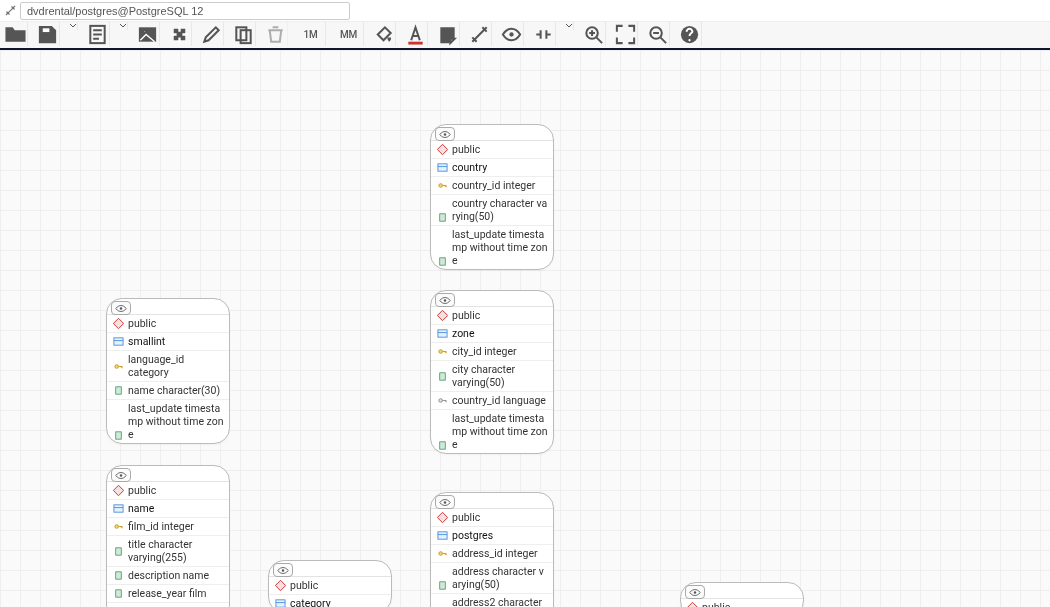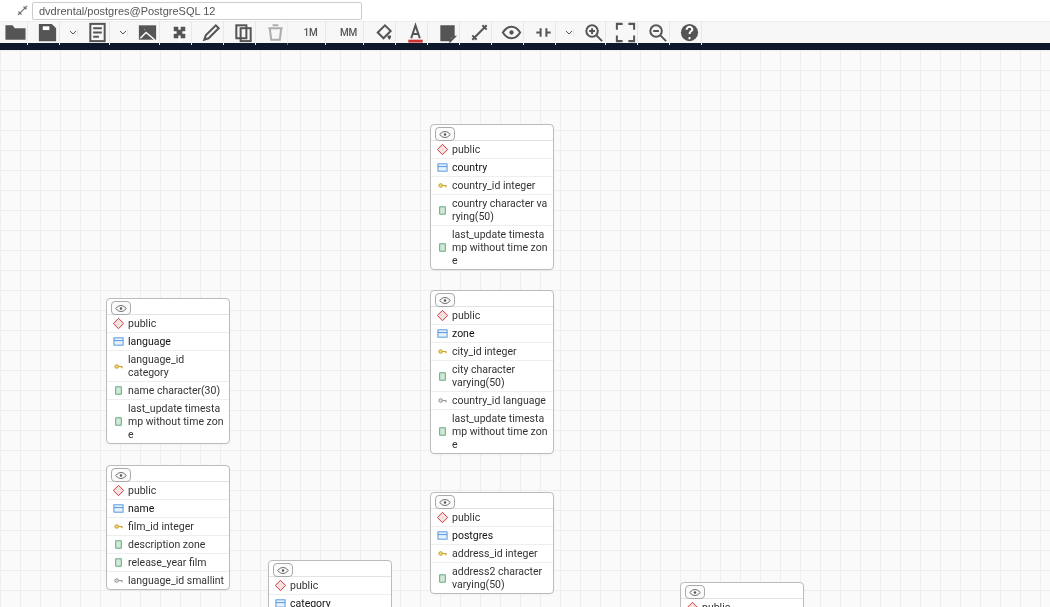--- a/index.html
+++ b/index.html
@@ -1,37 +1,37 @@
 <!DOCTYPE html>
 <html><head>
 <meta charset="utf-8">
 <style>
 html,body{margin:0;padding:0;height:100%;font-family:-apple-system,BlinkMacSystemFont,"Segoe UI",Roboto,Helvetica,Arial,sans-serif;font-size:11px;color:#333;background:#fafafa}
 *{box-sizing:border-box}
-.header{height:22px;display:flex;align-items:center;padding:0 16px;background:#fff;border-bottom:1px solid #eee}
+.header{height:22px;display:flex;align-items:center;padding:0 4px;background:#fff;border-bottom:1px solid #eee}
 .title-input{flex:0 0 330px;margin-left:4px;height:18px;border:1px solid #ccc;border-radius:2px;padding:0 6px;font-size:11px;color:#555}
-.toolbar{height:28px;display:flex;align-items:center;padding:0 4px;background:#f7f7f7;border-bottom:7px solid #0f172a;gap:8px}
+.toolbar{height:28px;display:flex;align-items:flex-start;padding:0 4px;background:#f7f7f7;border-bottom:2px solid #0f172a;gap:8px}
 .tbtn{width:24px;height:24px;display:flex;align-items:center;justify-content:center;color:#555;border-right:1px solid #e8e8e8;cursor:pointer;user-select:none}
 .tbtn.wider{width:30px;font-size:10px;font-weight:500;letter-spacing:-.3px}
 .tbtn svg{stroke:#555;stroke-width:1.4;fill:none}
 .tbtn .filled{fill:#555;stroke:none}
 .caret{width:10px;display:flex;align-items:center;justify-content:center;border-right:1px solid #e8e8e8;cursor:pointer}
 .caret svg{width:8px;height:8px}
 .canvas-wrap{position:relative;height:calc(607px - 50px);overflow:hidden}
 .grid{position:absolute;inset:0;
  background-image:linear-gradient(#eee 1px,transparent 1px),linear-gradient(90deg,#eee 1px,transparent 1px);
  background-size:20px 20px;background-position:0 0}
 svg.edges{position:absolute;inset:0;pointer-events:none}
 .edges line,.edges path{stroke:#444;stroke-width:1;fill:none}
-.entity{position:absolute;background:#fff;border:1px solid #bbb;border-radius:4px;box-shadow:0 1px 2px rgba(0,0,0,.04);min-width:118px}
+.entity{position:absolute;background:#fff;border:1px solid #bbb;border-radius:16px;box-shadow:0 1px 2px rgba(0,0,0,.04);min-width:118px}
 .entity-head{height:16px;padding:2px 4px;border-bottom:1px solid #e3e3e3}
 .eye-chip{width:20px;height:14px;display:flex;align-items:center;justify-content:center;border:1px solid #aaa;border-radius:4px;background:#fbfbfb}
 .row{display:flex;align-items:center;gap:4px;padding:2px 5px;border-bottom:1px solid #eee;font-size:10.5px;line-height:13px}
 .row:last-child{border-bottom:none}
-.row.wrap{align-items:center}
+.row.wrap{align-items:flex-end}
 .row .txt{flex:1}
 .row .wraptxt{flex:1;white-space:normal;word-break:break-all}
 .ico{width:12px;height:12px;flex:0 0 12px;display:flex;align-items:center;justify-content:center}
 .ico svg{width:11px;height:11px}
 .schema-name,.table-name{font-weight:400}
 .table-name{color:#111}
 
 .diamond{fill:#d88;fill-opacity:.25;stroke:#c33;stroke-width:1}
 .tableico rect{stroke:#4a90d9;fill:#e6f1fb;stroke-width:1}
 .key{stroke:#b7860b;fill:#f6d667;stroke-width:.8}
@@ -218,21 +218,21 @@
           </span>
           <span class="txt schema-name">public</span>
         </div>
         <div class="row">
           <span class="ico">
             <svg class="tableico" viewBox="0 0 12 12">
               <rect x="1" y="2" width="10" height="8"></rect>
               <line x1="1" y1="5" x2="11" y2="5" stroke="#4a90d9"></line>
             </svg>
           </span>
-          <span class="txt table-name">language</span>
+          <span class="txt table-name">smallint</span>
         </div>
         <div class="row">
           <span class="ico">
             <svg viewBox="0 0 12 12">
               <circle class="key" cx="4" cy="6" r="2"></circle>
               <path class="key" d="M6 6h4v2"></path>
             </svg>
           </span>
           <span class="txt">language_id category</span>
         </div>
@@ -287,21 +287,29 @@
             </svg>
           </span>
           <span class="txt">film_id integer</span>
         </div>
         <div class="row">
           <span class="ico">
             <svg viewBox="0 0 12 12">
               <rect class="col" x="3" y="2" width="6" height="8"></rect>
             </svg>
           </span>
-          <span class="txt">description zone</span>
+          <span class="txt">title character varying(255)</span>
+        </div>
+        <div class="row">
+          <span class="ico">
+            <svg viewBox="0 0 12 12">
+              <rect class="col" x="3" y="2" width="6" height="8"></rect>
+            </svg>
+          </span>
+          <span class="txt">description name</span>
         </div>
         <div class="row">
           <span class="ico">
             <svg viewBox="0 0 12 12">
               <rect class="col" x="3" y="2" width="6" height="8"></rect>
             </svg>
           </span>
           <span class="txt">release_year film</span>
         </div>
         <div class="row">
@@ -488,20 +496,28 @@
             </svg>
           </span>
           <span class="txt">address_id integer</span>
         </div>
         <div class="row wrap">
           <span class="ico">
             <svg viewBox="0 0 12 12">
               <rect class="col" x="3" y="2" width="6" height="8"></rect>
             </svg>
           </span>
+          <span class="wraptxt">address character varying(50)</span>
+        </div>
+        <div class="row wrap">
+          <span class="ico">
+            <svg viewBox="0 0 12 12">
+              <rect class="col" x="3" y="2" width="6" height="8"></rect>
+            </svg>
+          </span>
           <span class="wraptxt">address2 character varying(50)</span>
         </div>
       </div>
       <div class="entity" style="left: 680px; top: 532px; width: 124px;">
         <div class="entity-head">
           <span class="eye-chip">
             <svg viewBox="0 0 14 10" width="12" height="9">
               <path d="M1 5s2-3.5 6-3.5S13 5 13 5s-2 3.5-6 3.5S1 5 1 5z" fill="none" stroke="#555" stroke-width="1"></path>
               <circle cx="7" cy="5" r="1.4" fill="#555"></circle>
             </svg>

